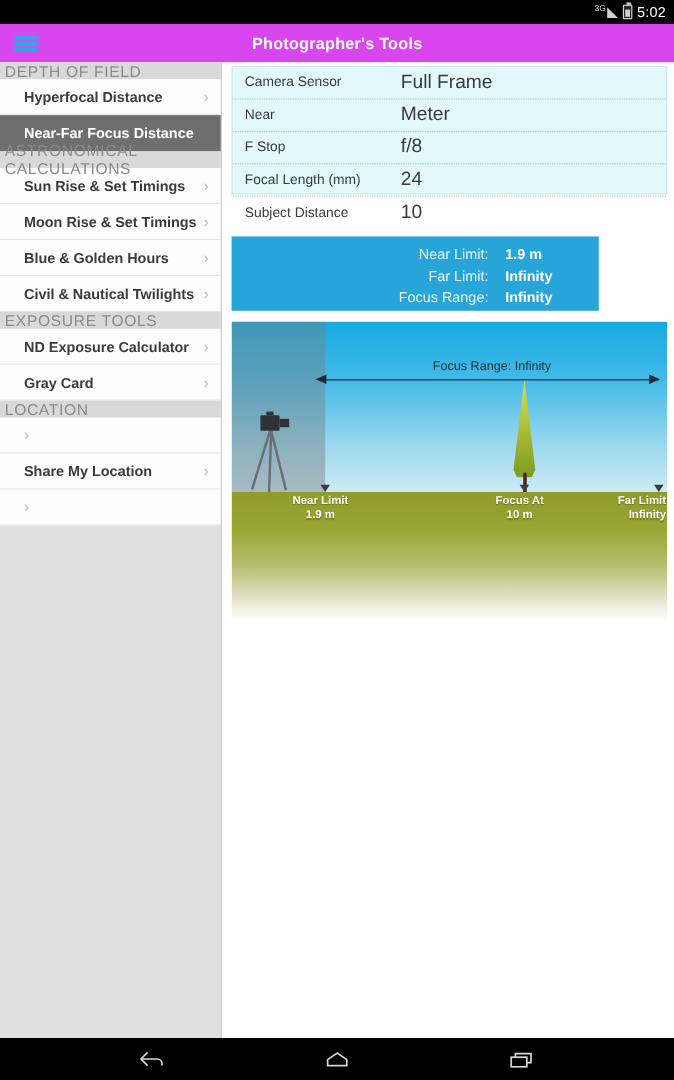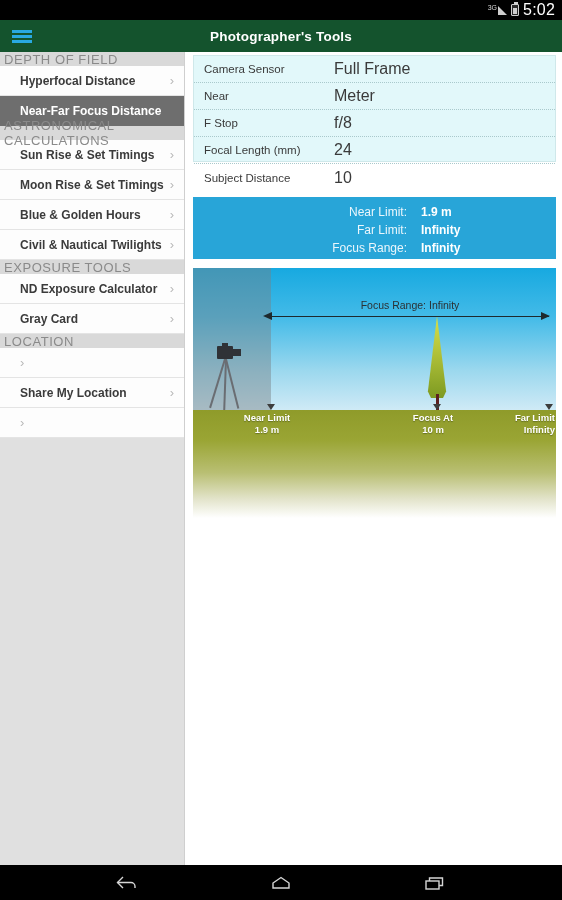--- a/index.html
+++ b/index.html
@@ -17,26 +17,26 @@
     background:#000; color:#e8e8e8;
     display:flex; align-items:center; justify-content:flex-end;
     padding-right:7px; gap:4px;
   }
   .sb-net { display:flex; align-items:flex-end; gap:1px; }
   .sb-3g { font-size:7px; line-height:7px; color:#d8d8d8; position:relative; top:-4px; }
   .sig { width:0; height:0; border-left:9px solid #cfcfcf; border-top:9px solid transparent; }
   .batt { width:8px; height:12px; border:1px solid #cfcfcf; border-radius:1px; position:relative; background:#2a2a2a; }
   .batt:before { content:""; position:absolute; top:-3px; left:2px; width:4px; height:2px; background:#cfcfcf; }
   .batt:after { content:""; position:absolute; left:1px; right:1px; bottom:1px; height:6px; background:#cfcfcf; }
-  .sb-time { font-size:16px; color:#fff; letter-spacing:.2px; }
+  .sb-time { font-size:12px; color:#fff; letter-spacing:.2px; }
 
   
   .actionbar {
     position:absolute; top:20px; left:0; width:562px; height:32px;
-    background:#14532d; display:flex; align-items:center;
+    background:#d946ef; display:flex; align-items:center;
   }
   .hamburger { width:44px; height:32px; display:flex; flex-direction:column;
     justify-content:center; align-items:center; gap:2px; cursor:pointer; }
   .hamburger i { display:block; width:20px; height:3px; background:#29a9e1; }
   .appbar-title {
     position:absolute; left:0; right:0; text-align:center;
     color:#ffffff; font-size:13.5px; font-weight:bold; letter-spacing:.2px;
     pointer-events:none;
   }
 
@@ -72,21 +72,21 @@
   }
   .form-row {
     height:27px; display:flex; align-items:center;
     border-bottom:1px dotted #a9c9cc; padding:0 10px;
   }
   .form-row:last-child { border-bottom:none; }
   .form-label { width:130px; font-size:11.5px; color:#3a3a3a; }
   .form-value { font-size:16px; color:#3a3a3a; }
 
   .result-card {
-    position:absolute; left:8px; top:145px; width:363px; height:62px;
+    position:absolute; left:8px; top:145px; width:306px; height:62px;
     background:#28a5d8; color:#fff; padding:6px 0 0 0;
   }
   .result-row { display:flex; height:18px; align-items:center; font-size:12px; }
   .result-label { width:228px; text-align:right; padding-right:14px; color:#eaf6fc; }
   .result-value { font-weight:bold; color:#ffffff; }
 
   
   .illus {
     position:absolute; left:8px; top:216px; width:363px; height:250px;
     overflow:hidden; background:#fff;

